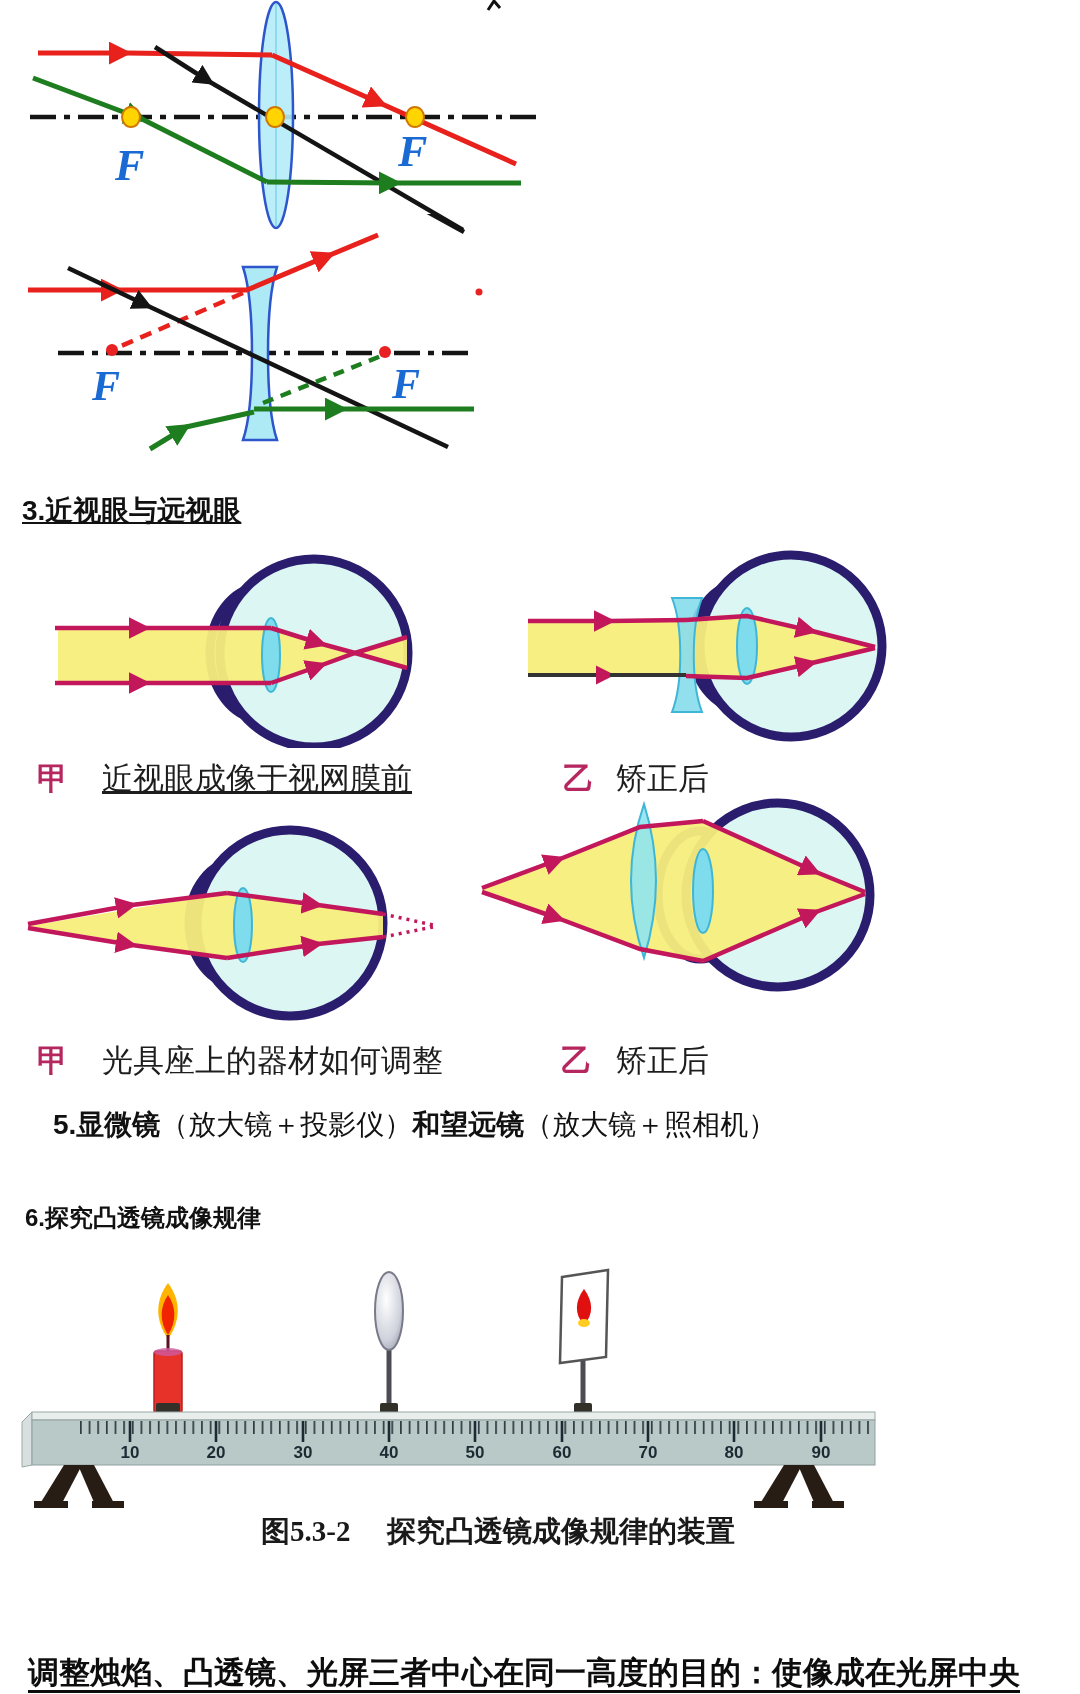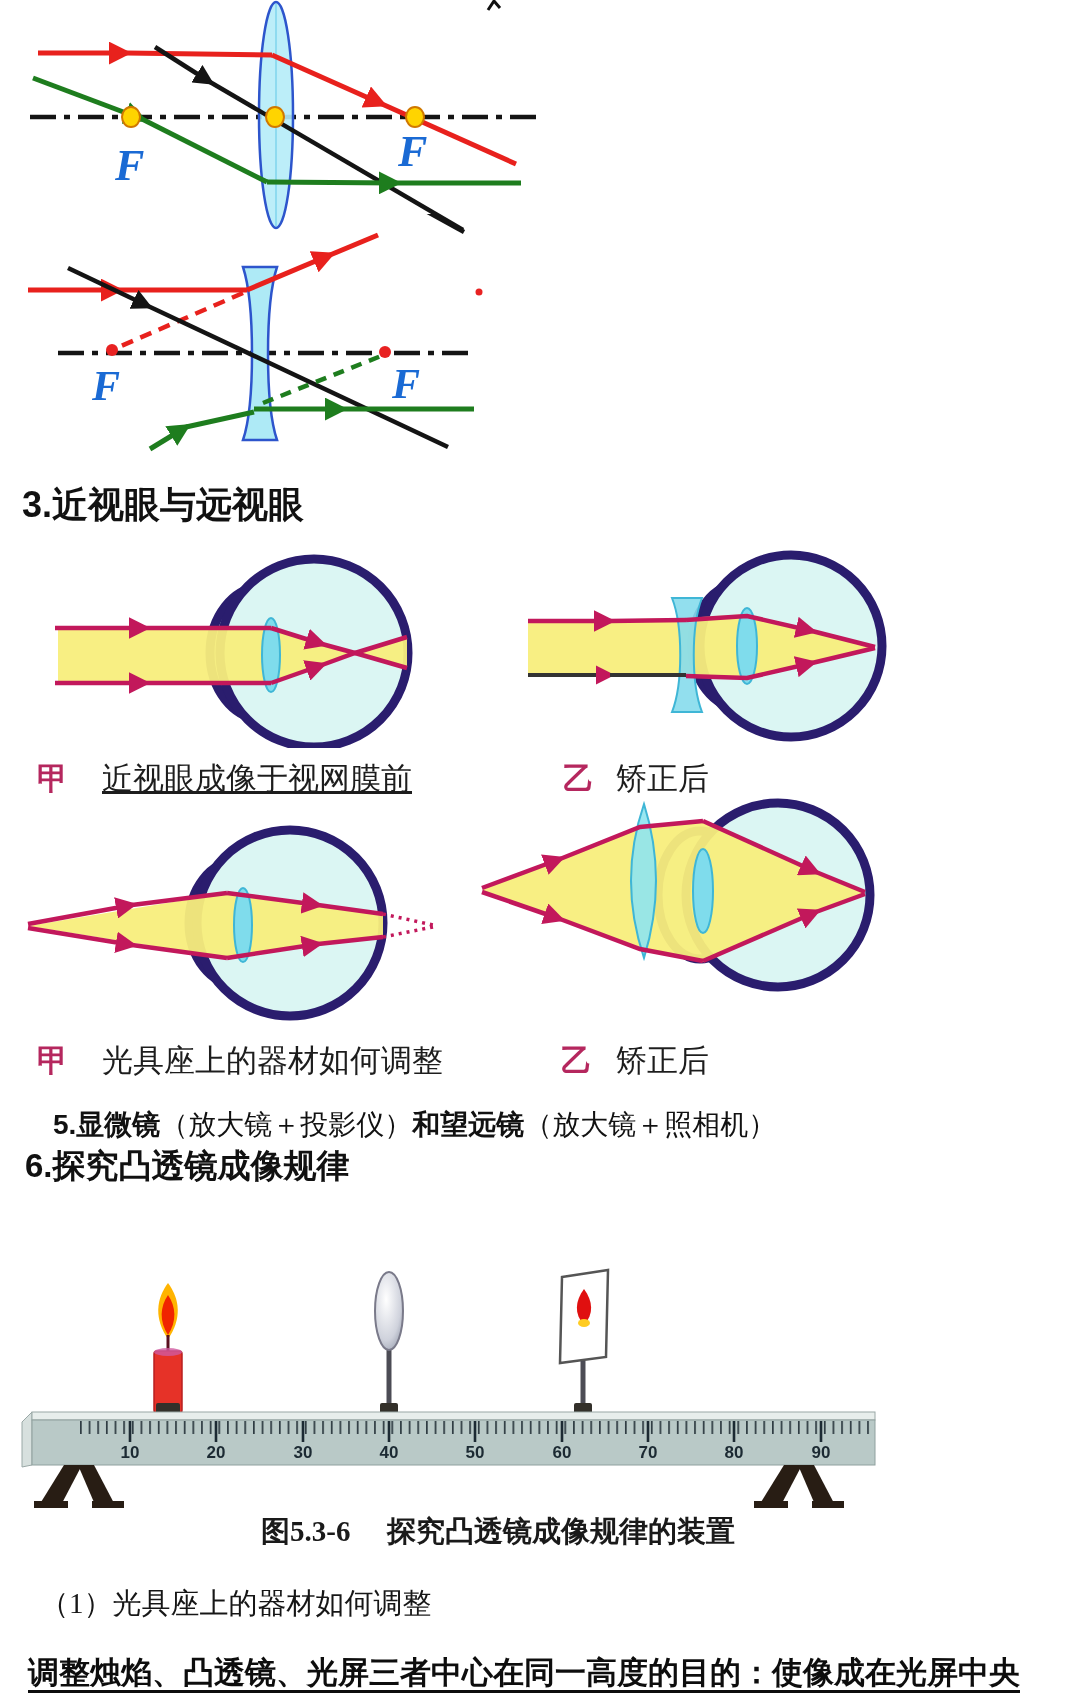--- a/index.html
+++ b/index.html
@@ -101,21 +101,21 @@
     </g>
     <g fill="#e82222">
       <circle cx="112" cy="136" r="6"></circle>
       <circle cx="385" cy="138" r="6"></circle>
       <circle cx="479" cy="78" r="3.5"></circle>
     </g>
     <text x="92" y="186" font-family="Liberation Serif,serif" font-style="italic" font-weight="700" font-size="42" fill="#1a6ad4">F</text>
     <text x="392" y="184" font-family="Liberation Serif,serif" font-style="italic" font-weight="700" font-size="42" fill="#1a6ad4">F</text>
   </svg>
 
-  <div class="abs hei h-bold" style="left:22px;top:481px;font-size:36px;">3.近视眼与远视眼</div>
+  <div class="abs hei h-bold" style="left:22px;top:492px;font-size:28px;text-decoration:underline;">3.近视眼与远视眼</div>
 
   <svg class="abs" style="left:0;top:548" width="900" height="200" viewBox="0 0 900 200">
 
     <g>
       <ellipse cx="262" cy="105" rx="52" ry="66" fill="#dbf6f3" stroke="#2a1d6e" stroke-width="9"></ellipse>
       <circle cx="314" cy="105" r="94" fill="#dbf6f3" stroke="#2a1d6e" stroke-width="9"></circle>
       <g fill="#f8ee7c" fill-opacity="0.95">
         <polygon points="58,80 271,80 271,135 58,135"></polygon>
         <polygon points="271,80 355,105 271,135"></polygon>
         <polygon points="355,105 407,89 407,120"></polygon>
@@ -203,21 +203,21 @@
     <span class="abs cap jiayi" style="left:37px;">甲</span>
     <span class="abs cap nowrap" style="left:102px;">光具座上的器材如何调整</span>
     <span class="abs cap jiayi" style="left:561px;">乙</span>
     <span class="abs cap nowrap" style="left:616px;">矫正后</span>
   </div>
 
   <div class="abs hei nowrap" style="left:25px;top:1106px;font-size:28px;color:#111;margin-left:28px;">
     <span class="h-bold">5.显微镜</span><span>（放大镜＋投影仪）</span><span class="h-bold">和望远镜</span><span>（放大镜＋照相机）</span>
   </div>
 
-  <div class="abs hei h-bold" style="left:25px;top:1144px;font-size:33px;">6.探究凸透镜成像规律</div>
+  <div class="abs hei h-bold" style="left:25px;top:1202px;font-size:24px;">6.探究凸透镜成像规律</div>
 
   <svg class="abs" style="left:20;top:1245" width="880" height="266" viewBox="0 0 880 266">
     <defs>
       <pattern id="ptick" x="60" y="176" width="8.65" height="20" patternUnits="userSpaceOnUse">
         <rect width="1.7" height="13" fill="#2e3b42"></rect>
       </pattern>
     </defs>
 
     <g>
       <path d="M148,38 C160,54 162,74 148,94 C134,74 136,54 148,38 Z" fill="#ffb400"></path>
@@ -279,21 +279,20 @@
     </g>
     <g fill="#281d14">
       <polygon points="764,220 782,220 760,262 738,262"></polygon>
       <polygon points="778,220 794,220 816,262 796,262"></polygon>
       <rect x="734" y="256" width="34" height="7"></rect>
       <rect x="792" y="256" width="32" height="7"></rect>
     </g>
   </svg>
 
   <div class="abs song" style="left:0;top:1512px;width:960px;font-size:29px;color:#1a1a1a;font-weight:600;">
-    <span class="abs nowrap" style="left:261px;">图5.3-6</span>
+    <span class="abs nowrap" style="left:261px;">图5.3-2</span>
     <span class="abs nowrap" style="left:387px;">探究凸透镜成像规律的装置</span>
   </div>
 
-  <div class="abs song nowrap" style="left:40px;top:1584px;font-size:29px;color:#161616;">（1）光具座上的器材如何调整</div>
 
   <div class="abs hei h-bold nowrap" style="left:28px;top:1652px;font-size:31px;color:#0d0d0d;text-decoration:underline;text-underline-offset:7px;text-decoration-thickness:2.5px;">调整烛焰、凸透镜、光屏三者中心在同一高度的目的：使像成在光屏中央</div>
 
 </div>
 
 </body></html>

